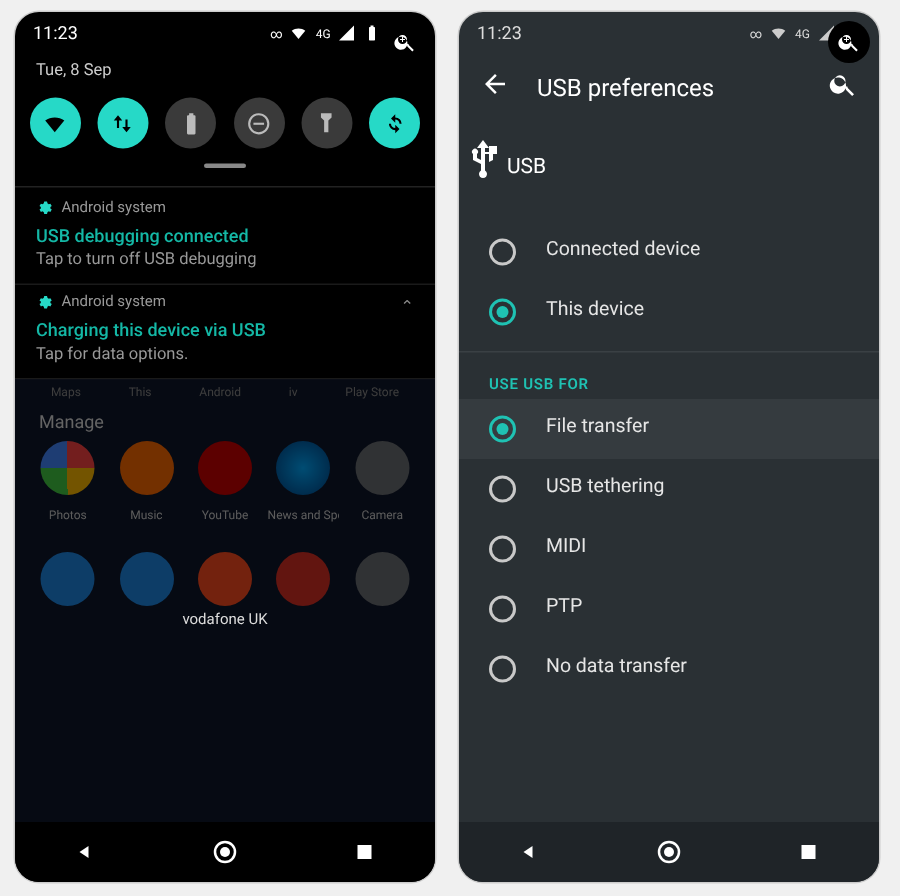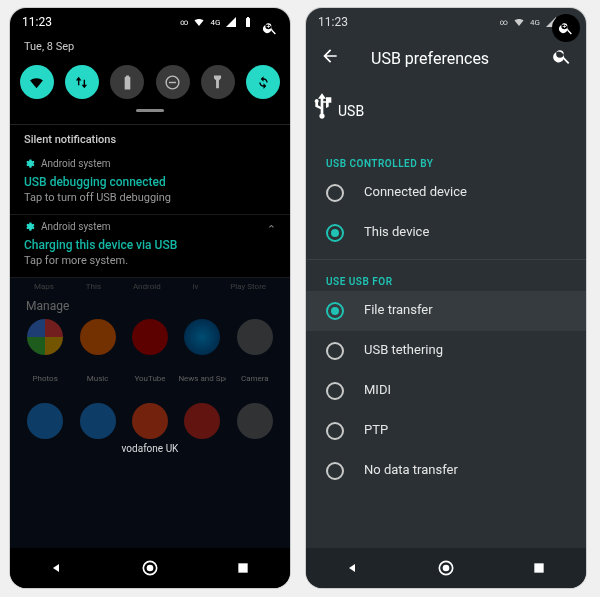--- a/index.html
+++ b/index.html
@@ -126,21 +126,21 @@
     display: flex; justify-content: space-around;
     font-size: 8px; color: #888; margin-bottom: 6px;
   }
   .manage-label { color: #ddd; font-size: 12px; padding: 2px 8px 6px; }
   .app-grid {
     display: grid;
     grid-template-columns: repeat(5, 1fr);
     gap: 6px 2px;
     padding: 0 2px;
   }
-  .app-item { display: flex; flex-direction: column; align-items: center; gap: 19px; }
+  .app-item { display: flex; flex-direction: column; align-items: center; gap: 9px; }
   .app-icon { width: 36px; height: 36px; border-radius: 50%; background: #3a3f44; display:flex;align-items:center;justify-content:center;}
   .app-label { font-size: 8px; color: #ccc; text-align:center; white-space:nowrap; max-width:48px; overflow:hidden;}
   .dock-row {
     display: grid;
     grid-template-columns: repeat(5, 1fr);
     gap: 2px;
     padding: 20px 2px 0;
   }
   .carrier {
     text-align: center;
@@ -159,21 +159,21 @@
     justify-content: space-around;
   }
   .phone.right .navbar { background: #1f2428; }
   .navbtn { width: 22px; height: 22px; display:flex;align-items:center;justify-content:center;}
   .navbtn svg { fill: #fff; }
 
   
   .appbar {
     display: flex; align-items: center;
     padding: 10px 14px;
-    gap: 31px;
+    gap: 18px;
     color: #fff;
   }
   .appbar svg { width: 20px; height: 20px; fill: #fff; }
   .appbar-title { font-size: 16px; flex: 1; }
   .usb-hero {
     display: flex; flex-direction: row; align-items: center;
     padding: 12px 0 18px;
     color: #fff;
   }
   .usb-hero svg { width: 32px; height: 32px; fill: #fff; margin-bottom: 6px; }
@@ -283,21 +283,20 @@
       </div>
     <div class="qs-tile qs-on">
         <svg viewBox="0 0 24 24">
           <path d="M12 6V3L8 7l4 4V8a4 4 0 0 1 4 4h2a6 6 0 0 0-6-6zm0 12v3l4-4-4-4v3a4 4 0 0 1-4-4H6a6 6 0 0 0 6 6z"></path>
         </svg>
       </div>
   </div>
   <div class="qs-handle"></div>
 
   <div class="shade-sep"></div>
-  <div class="section-label">Silent notifications</div>
 
   <div class="notif">
     <div class="notif-source">
       <svg viewBox="0 0 24 24">
           <path d="M12 8a4 4 0 1 0 4 4 4 4 0 0 0-4-4zm9 4a7.9 7.9 0 0 0-.1-1l2-1.6-2-3.4-2.4.9a8 8 0 0 0-1.7-1L16 3h-4l-.8 2.9a8 8 0 0 0-1.7 1l-2.4-.9-2 3.4 2 1.6a7.9 7.9 0 0 0 0 2l-2 1.6 2 3.4 2.4-.9a8 8 0 0 0 1.7 1L12 21h4l.8-2.9a8 8 0 0 0 1.7-1l2.4.9 2-3.4-2-1.6a7.9 7.9 0 0 0 .1-1z"></path>
         </svg>
       <span class="txt">Android system</span>
     </div>
     <div class="notif-title">USB debugging connected</div>
     <div class="notif-sub">Tap to turn off USB debugging</div>
@@ -305,21 +304,21 @@
 
   <div class="notif">
     <div class="notif-chevron">⌃</div>
     <div class="notif-source">
       <svg viewBox="0 0 24 24">
           <path d="M12 8a4 4 0 1 0 4 4 4 4 0 0 0-4-4zm9 4a7.9 7.9 0 0 0-.1-1l2-1.6-2-3.4-2.4.9a8 8 0 0 0-1.7-1L16 3h-4l-.8 2.9a8 8 0 0 0-1.7 1l-2.4-.9-2 3.4 2 1.6a7.9 7.9 0 0 0 0 2l-2 1.6 2 3.4 2.4-.9a8 8 0 0 0 1.7 1L12 21h4l.8-2.9a8 8 0 0 0 1.7-1l2.4.9 2-3.4-2-1.6a7.9 7.9 0 0 0 .1-1z"></path>
         </svg>
       <span class="txt">Android system</span>
     </div>
     <div class="notif-title">Charging this device via USB</div>
-    <div class="notif-sub">Tap for more system.</div>
+    <div class="notif-sub">Tap for data options.</div>
   </div>
 
   <div class="app-drawer">
     <div class="drawer-overlay"></div>
     <div class="toprow">
       <span>Maps</span>
       <span>This</span>
       <span>Android</span>
       <span>iv</span>
       <span>Play Store</span>
@@ -424,21 +423,20 @@
   </div>
 
   <div class="right-scroll">
     <div class="usb-hero">
       <svg viewBox="0 0 24 24">
           <path d="M15 7V4h4v4h-2v3l-4 2v3.3a2 2 0 1 1-2 0V13l-4-2V8a1.5 1.5 0 1 1 2 0v2l2 1V5H9l3-4 3 4h-2v8l2-1V8h-2V7z"></path>
         </svg>
       <div class="lbl">USB</div>
     </div>
 
-    <div class="section-head">USB CONTROLLED BY</div>
     <div class="radio-row">
       <div class="radio"></div>
       <span>Connected device</span>
     </div>
     <div class="radio-row">
       <div class="radio on"></div>
       <span>This device</span>
     </div>
 
     <div class="hr"></div>

